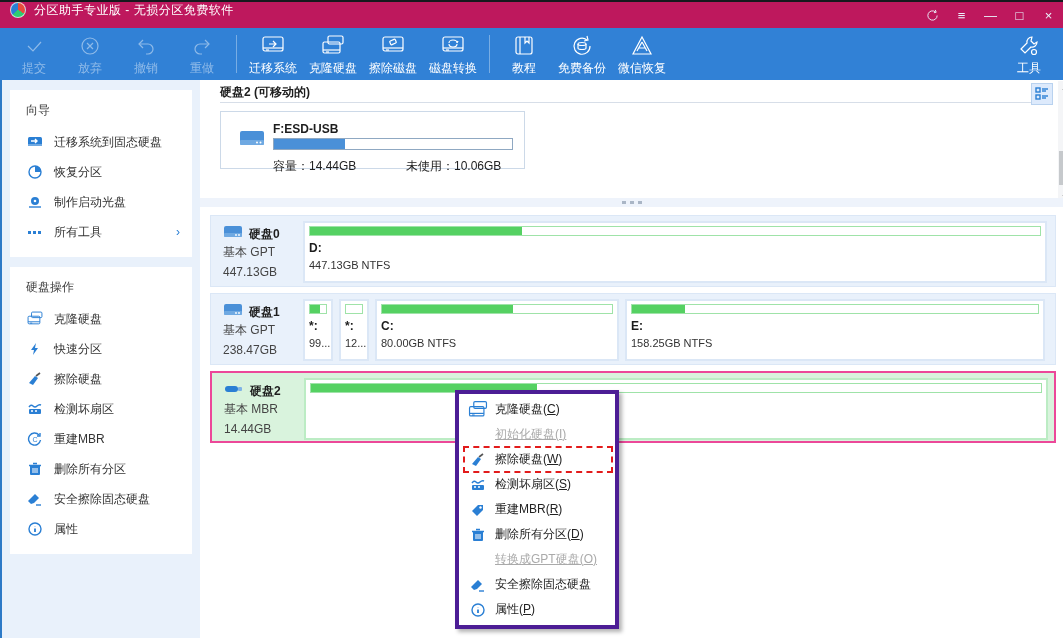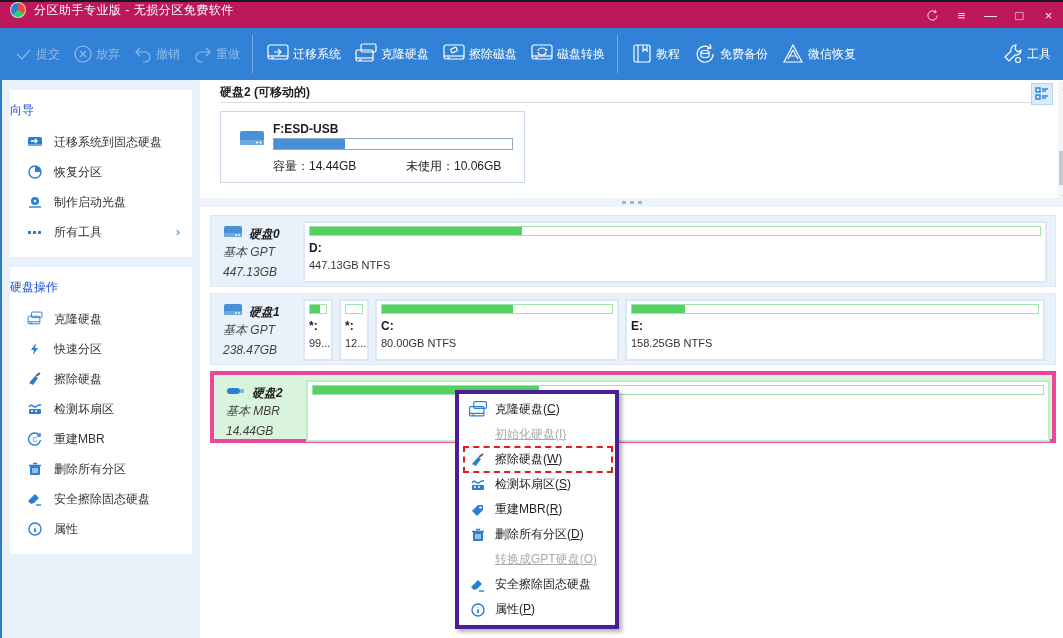--- a/index.html
+++ b/index.html
@@ -15,46 +15,46 @@
     border:1px solid rgba(255,255,255,.7); }
   .title-text { font-size:12px; letter-spacing:.5px; }
   .win-controls { margin-left:auto; display:flex; align-items:center; height:100%; }
   .win-btn { width:29px; height:100%; display:flex; align-items:center; justify-content:center;
     color:#eaf3fc; font-size:13px; cursor:default; }
   .win-btn svg { stroke:#eaf3fc; }
 
   
   .toolbar { position:absolute; left:0; top:26px; width:100%; height:52px; background:#3181d6;
     display:flex; align-items:center; padding:0 6px; }
-  .tb-item { display:flex; flex-direction:row; align-items:center; justify-content:center;
+  .tb-item { display:flex; flex-direction:column; align-items:center; justify-content:center;
     min-width:56px; padding:2px 6px; color:#fff; font-size:12px; line-height:14px; gap:2px; cursor:default; }
   .tb-item .tb-ic { height:26px; display:flex; align-items:center; justify-content:center; }
   .tb-item.disabled { color:rgba(255,255,255,.45); }
   .tb-item.disabled svg { opacity:.45; }
   .tb-sep { width:1px; height:38px; background:rgba(255,255,255,.35); margin:0 6px; }
   .tb-right { margin-left:auto; }
   .toolbar svg { stroke:#fff; fill:none; stroke-width:1.2; }
 
   
   .sidebar { position:absolute; left:0; top:78px; width:200px; height:560px;
     background:#e9f1fb; border-left:2px solid #2d7ac7; }
   .side-card { background:#fff; margin:10px 8px 0 8px; padding:6px 0 10px 0; }
-  .side-header { color:#1d4ed8; font-size:12px; padding:6px 0 8px 0; }
+  .side-header { color:#404040; font-size:12px; padding:6px 0 8px 16px; }
   .side-item { display:flex; align-items:center; height:30px; padding-left:16px;
     font-size:12px; color:#333; cursor:default; position:relative; }
   .side-item .s-ic { width:18px; height:16px; margin-right:10px; display:flex; align-items:center; justify-content:center; color:#2a7fd4; }
   .side-item .chev { position:absolute; right:12px; color:#2a7fd4; font-size:12px; }
   .side-card svg { stroke:#2a7fd4; fill:none; stroke-width:1.4; }
 
   
   .main { position:absolute; left:200px; top:78px; width:863px; height:560px; background:#fff; }
   .overview { position:absolute; left:8px; top:0; width:863px; height:118px; background:#fff; }
   .ov-header { position:absolute; left:12px; top:4px; font-size:12px; font-weight:bold; color:#1d1d1d; }
   .ov-rule { position:absolute; left:12px; top:22px; width:828px; height:1px; background:#d7dee8; }
-  .usb-card { position:absolute; left:12px; top:31px; width:305px; height:72px;
+  .usb-card { position:absolute; left:12px; top:31px; width:305px; height:58px;
     border:1px solid #ccd9e8; background:#fff; }
   .usb-card .drive-ic { position:absolute; left:18px; top:16px; }
   .usb-name { position:absolute; left:52px; top:10px; font-size:12px; font-weight:bold; color:#1d1d1d; }
   .usb-bar { position:absolute; left:52px; top:26px; width:240px; height:12px; border:1px solid #8fa8c2; background:#fff; }
   .usb-bar .fill { height:100%; background:#4a90d8; }
   .usb-cap { position:absolute; left:52px; top:46px; font-size:12px; color:#222; }
   .usb-unused { position:absolute; left:185px; top:46px; font-size:12px; color:#222; }
   .view-toggle { position:absolute; right:18px; top:3px; width:22px; height:22px;
     background:#ddeafc; border:1px solid #b9d2ef; display:flex; align-items:center; justify-content:center; }
   .view-toggle svg { stroke:#2a7fd4; fill:none; stroke-width:1.4; }
@@ -67,22 +67,22 @@
   .vs-thumb { position:absolute; left:1px; top:70px; width:11px; height:34px; background:#c6c9cc; }
 
   
   .splitter { position:absolute; left:0; top:118px; width:863px; height:9px; background:#eef3fb;
     display:flex; align-items:center; justify-content:center; gap:4px; }
   .splitter i { width:4px; height:3px; background:#aab6c6; display:block; }
 
   
   .disklist { position:absolute; left:0; top:127px; width:863px; height:433px; background:#fff; }
   .disk-row { position:absolute; left:10px; width:846px; height:72px; background:#e9f1fb; border:1px solid #dbe7f6; }
-  .disk-row.selected { background:#d9f3dd; border:4px solid #ec4899; }
-  .d-info { position:absolute; left:0; top:0; width:92px; height:100%; padding:8px 0 0 12px;font-style:italic; }
+  .disk-row.selected { background:#d9f3dd; border:2px solid #ec4899; }
+  .d-info { position:absolute; left:0; top:0; width:92px; height:100%; padding:8px 0 0 12px; }
   .d-name-line { display:flex; align-items:center; gap:6px; }
   .d-name { font-size:12px; font-weight:bold; color:#1d1d1d; }
   .d-type { font-size:12px; color:#444; }
   .d-size { font-size:12px; color:#444; margin-top:4px; }
   .d-parts { position:absolute; left:92px; top:5px; right:6px; height:62px; display:flex; gap:6px; }
   .part { height:62px; background:#fff; border:2px solid #dbe7f6; padding:3px 4px; overflow:hidden; flex:none; }
   .disk-row.selected .part { border-color:#bcecc4; }
   .p-bar { height:10px; border:1px solid #9fe3a8; background:#fff; }
   .p-bar .fill { height:100%; background:#55d162; }
   .p-label { font-size:12px; font-weight:bold; color:#1d1d1d; margin-top:5px; }

